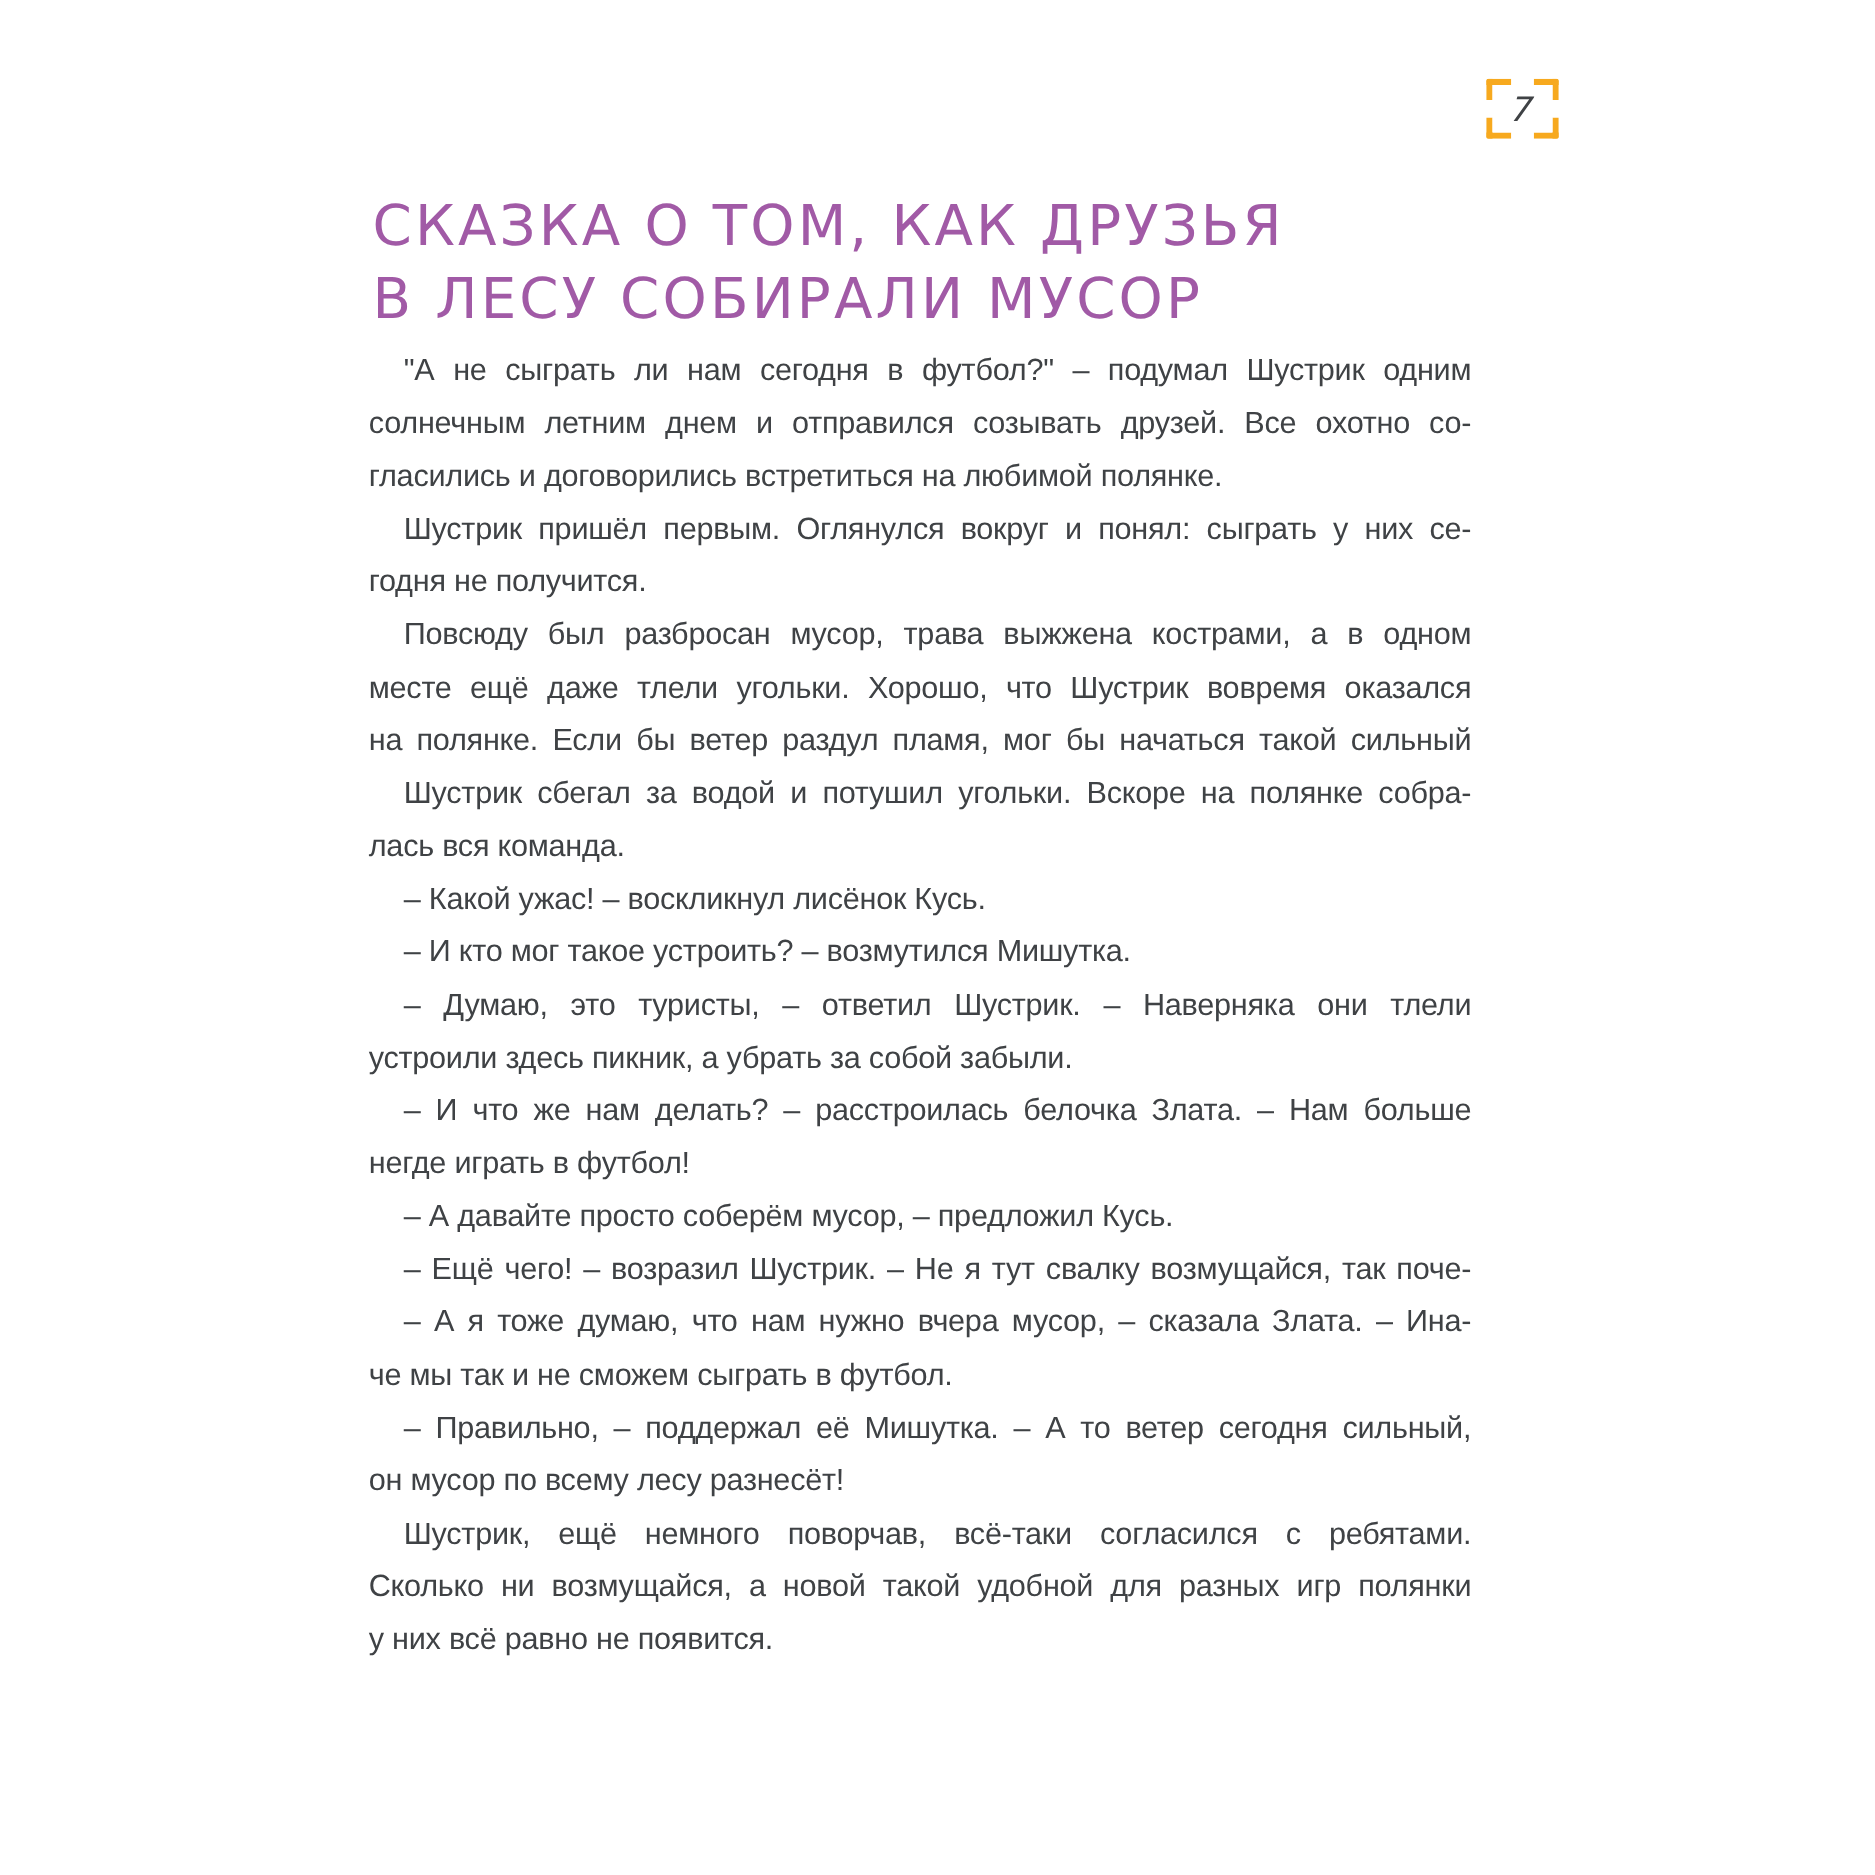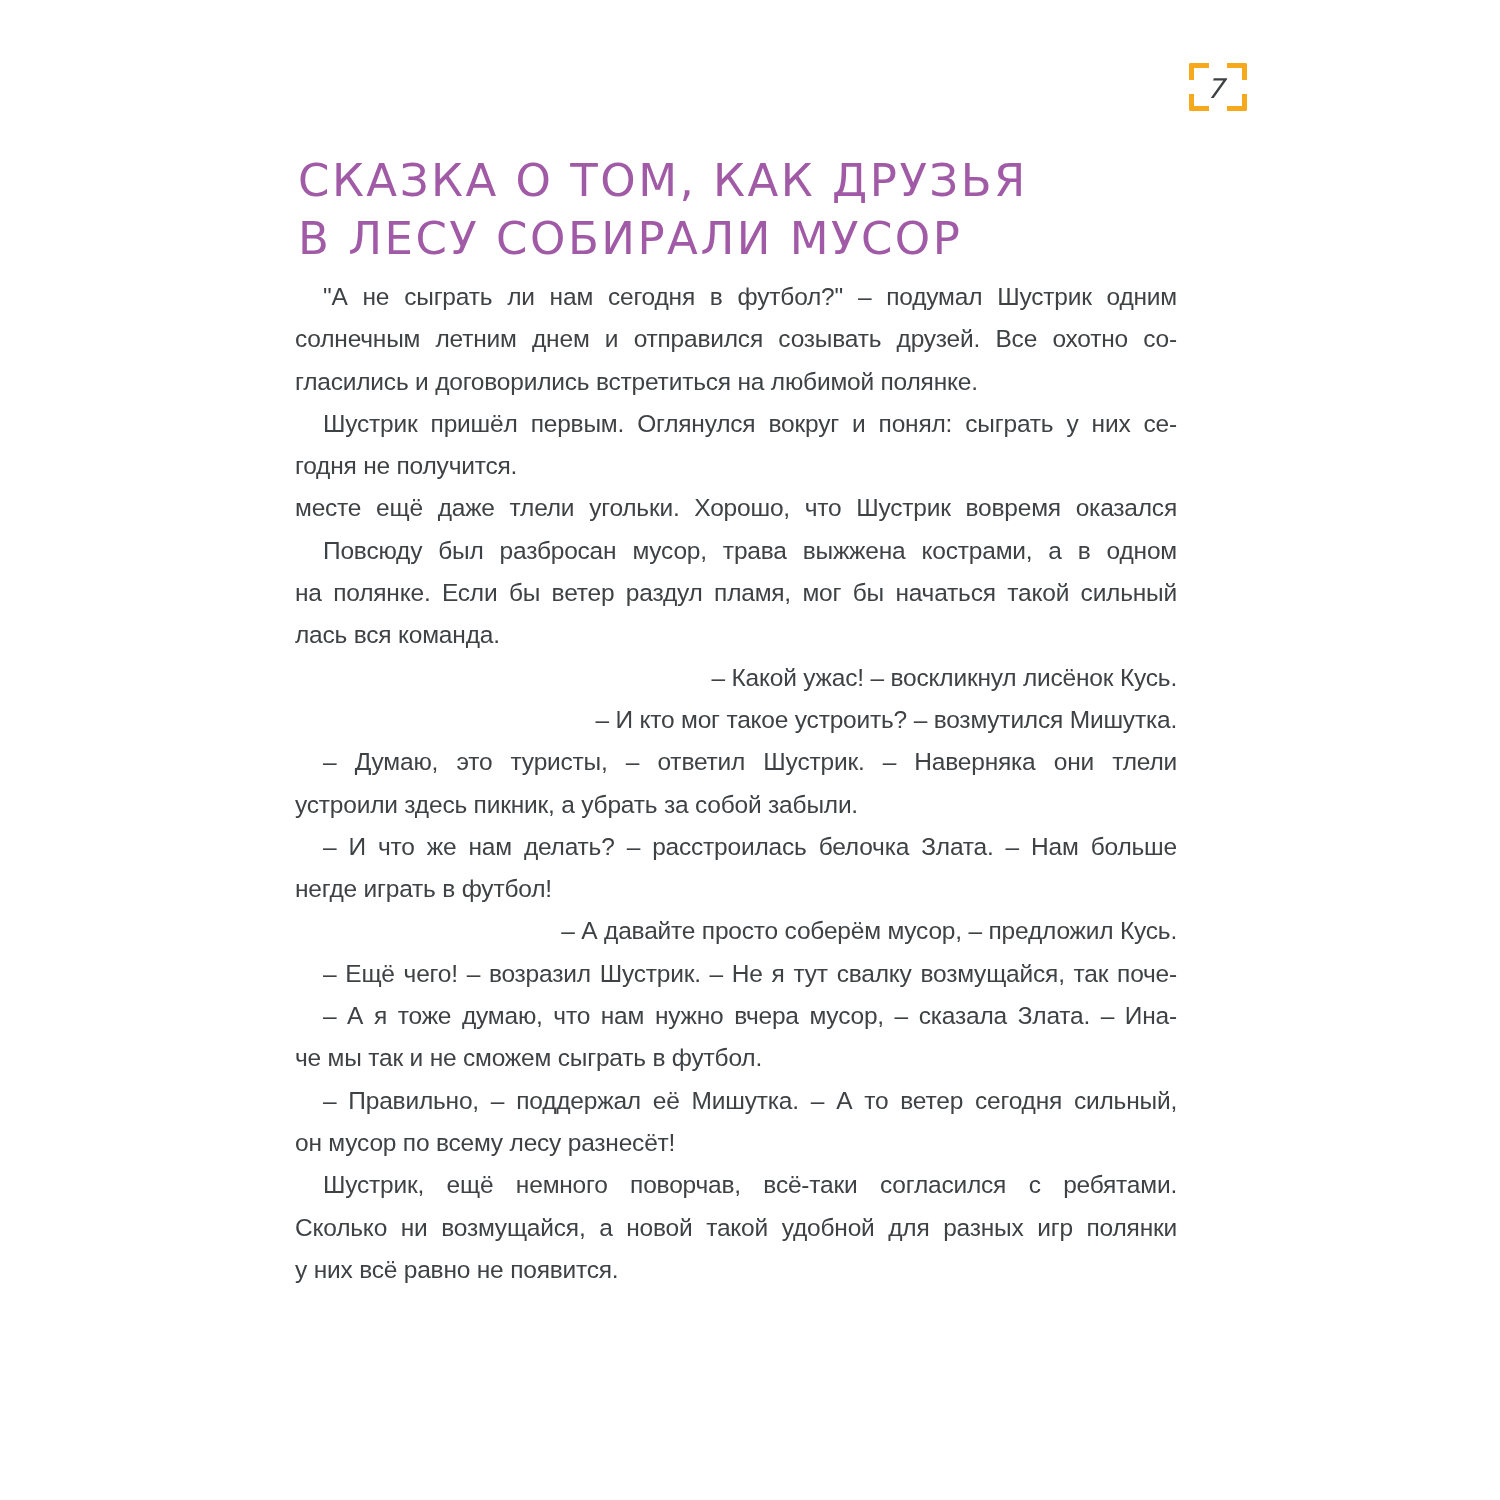--- a/index.html
+++ b/index.html
@@ -74,21 +74,20 @@
     font-size: 24.5px;
     letter-spacing: -0.2px;
   }
   .story .line {
     line-height: 42.3px;
     white-space: normal;
     text-align: left;
   }
   .story .line.first {
     padding-left: 28px;
-    text-align: right;
   }
   .story .line.just {
     text-align: justify;
     text-align-last: justify;
   }
 </style>
 </head>
 <body>
 
 <div class="page">
@@ -105,23 +104,24 @@
     <span class="title-line">СКАЗКА О ТОМ, КАК ДРУЗЬЯ</span>
     <span class="title-line">В ЛЕСУ СОБИРАЛИ МУСОР</span>
   </h1>
 
   <div class="story">
       <div class="line first just">"А не сыграть ли нам сегодня в футбол?" – подумал Шустрик одним</div>
       <div class="line just">солнечным летним днем и отправился созывать друзей. Все охотно со-</div>
       <div class="line">гласились и договорились встретиться на любимой полянке.</div>
       <div class="line first just">Шустрик пришёл первым. Оглянулся вокруг и понял: сыграть у них се-</div>
       <div class="line">годня не получится.</div>
+      <div class="line first just">Повсюду был разбросан мусор, трава выжжена кострами, а в одном</div>
       <div class="line just">месте ещё даже тлели угольки. Хорошо, что Шустрик вовремя оказался</div>
-      <div class="line first just">Повсюду был разбросан мусор, трава выжжена кострами, а в одном</div>
       <div class="line just">на полянке. Если бы ветер раздул пламя, мог бы начаться такой сильный</div>
+      <div class="line first just">Шустрик сбегал за водой и потушил угольки. Вскоре на полянке собра-</div>
       <div class="line">лась вся команда.</div>
       <div class="line first">– Какой ужас! – воскликнул лисёнок Кусь.</div>
       <div class="line first">– И кто мог такое устроить? – возмутился Мишутка.</div>
       <div class="line first just">– Думаю, это туристы, – ответил Шустрик. – Наверняка они тлели</div>
       <div class="line">устроили здесь пикник, а убрать за собой забыли.</div>
       <div class="line first just">– И что же нам делать? – расстроилась белочка Злата. – Нам больше</div>
       <div class="line">негде играть в футбол!</div>
       <div class="line first">– А давайте просто соберём мусор, – предложил Кусь.</div>
       <div class="line first just">– Ещё чего! – возразил Шустрик. – Не я тут свалку возмущайся, так поче-</div>
       <div class="line first just">– А я тоже думаю, что нам нужно вчера мусор, – сказала Злата. – Ина-</div>

